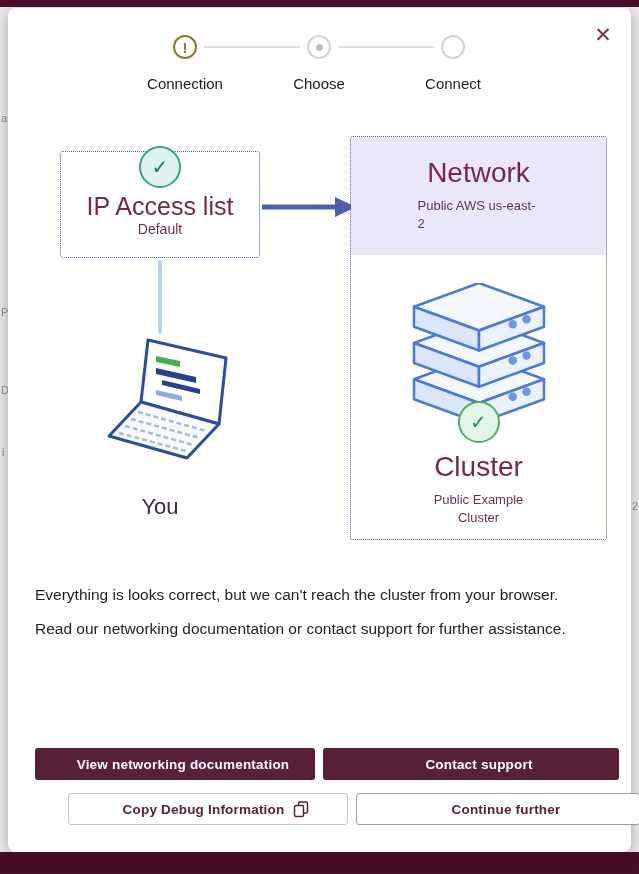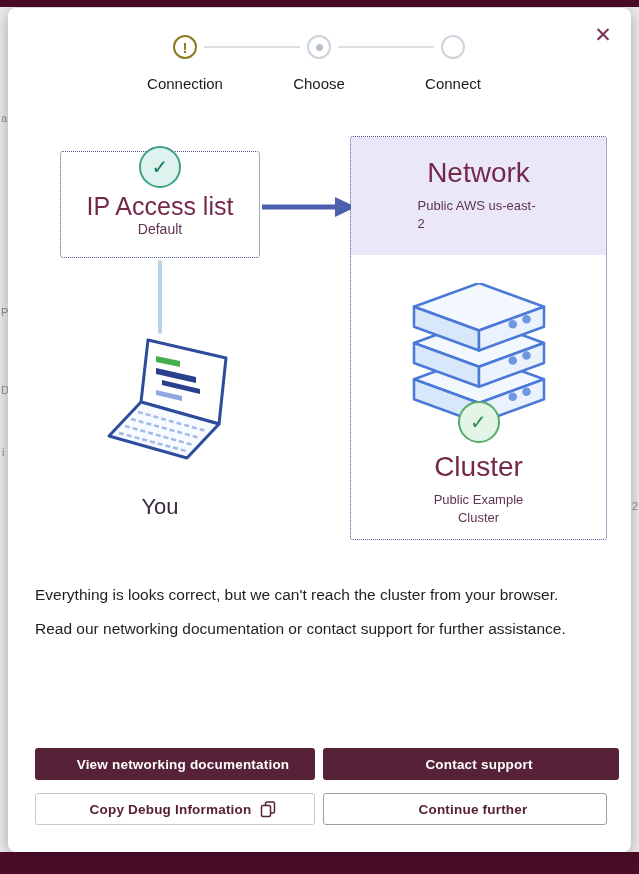--- a/index.html
+++ b/index.html
@@ -58,21 +58,21 @@
   .cluster-check{margin-top:-22px;z-index:2;flex:none;}
   .cluster-title{margin-top:8px;font-size:28px;color:var(--maroon-heading);}
   .cluster-sub{margin-top:8px;width:134px;text-align:center;font-size:13px;line-height:1.35;color:var(--maroon-subtle);}
   
   .msg{position:absolute;left:27px;width:580px;font-size:15.5px;color:var(--text);}
   .msg1{top:578px;} .msg2{top:612px;}
   
   .btn{position:absolute;height:32px;border-radius:3px;font-size:13.5px;font-weight:700;font-family:inherit;
        display:flex;align-items:center;justify-content:center;cursor:pointer;letter-spacing:.2px;gap:9px;padding-left:16px;}
   .btn-primary{background:var(--maroon-button);color:#fff;border:none;}
-  .btn-secondary{background:#fff;color:var(--maroon-button);border:1px solid #c6cad0;}
+  .btn-secondary{background:#fff;color:var(--maroon-button);border:1px solid #c6cad0;margin-left:33px;}
   .b1{left:27px;top:740px;width:280px;}
   .b2{left:315px;top:740px;width:296px;}
   .b3{left:27px;top:785px;width:280px;}
   .b4{left:315px;top:785px;width:284px;border-color:#a79aa2;}
   .copy-ic{width:16px;height:17px;}
 </style>
 </head>
 <body>
 
 <div class="page">

